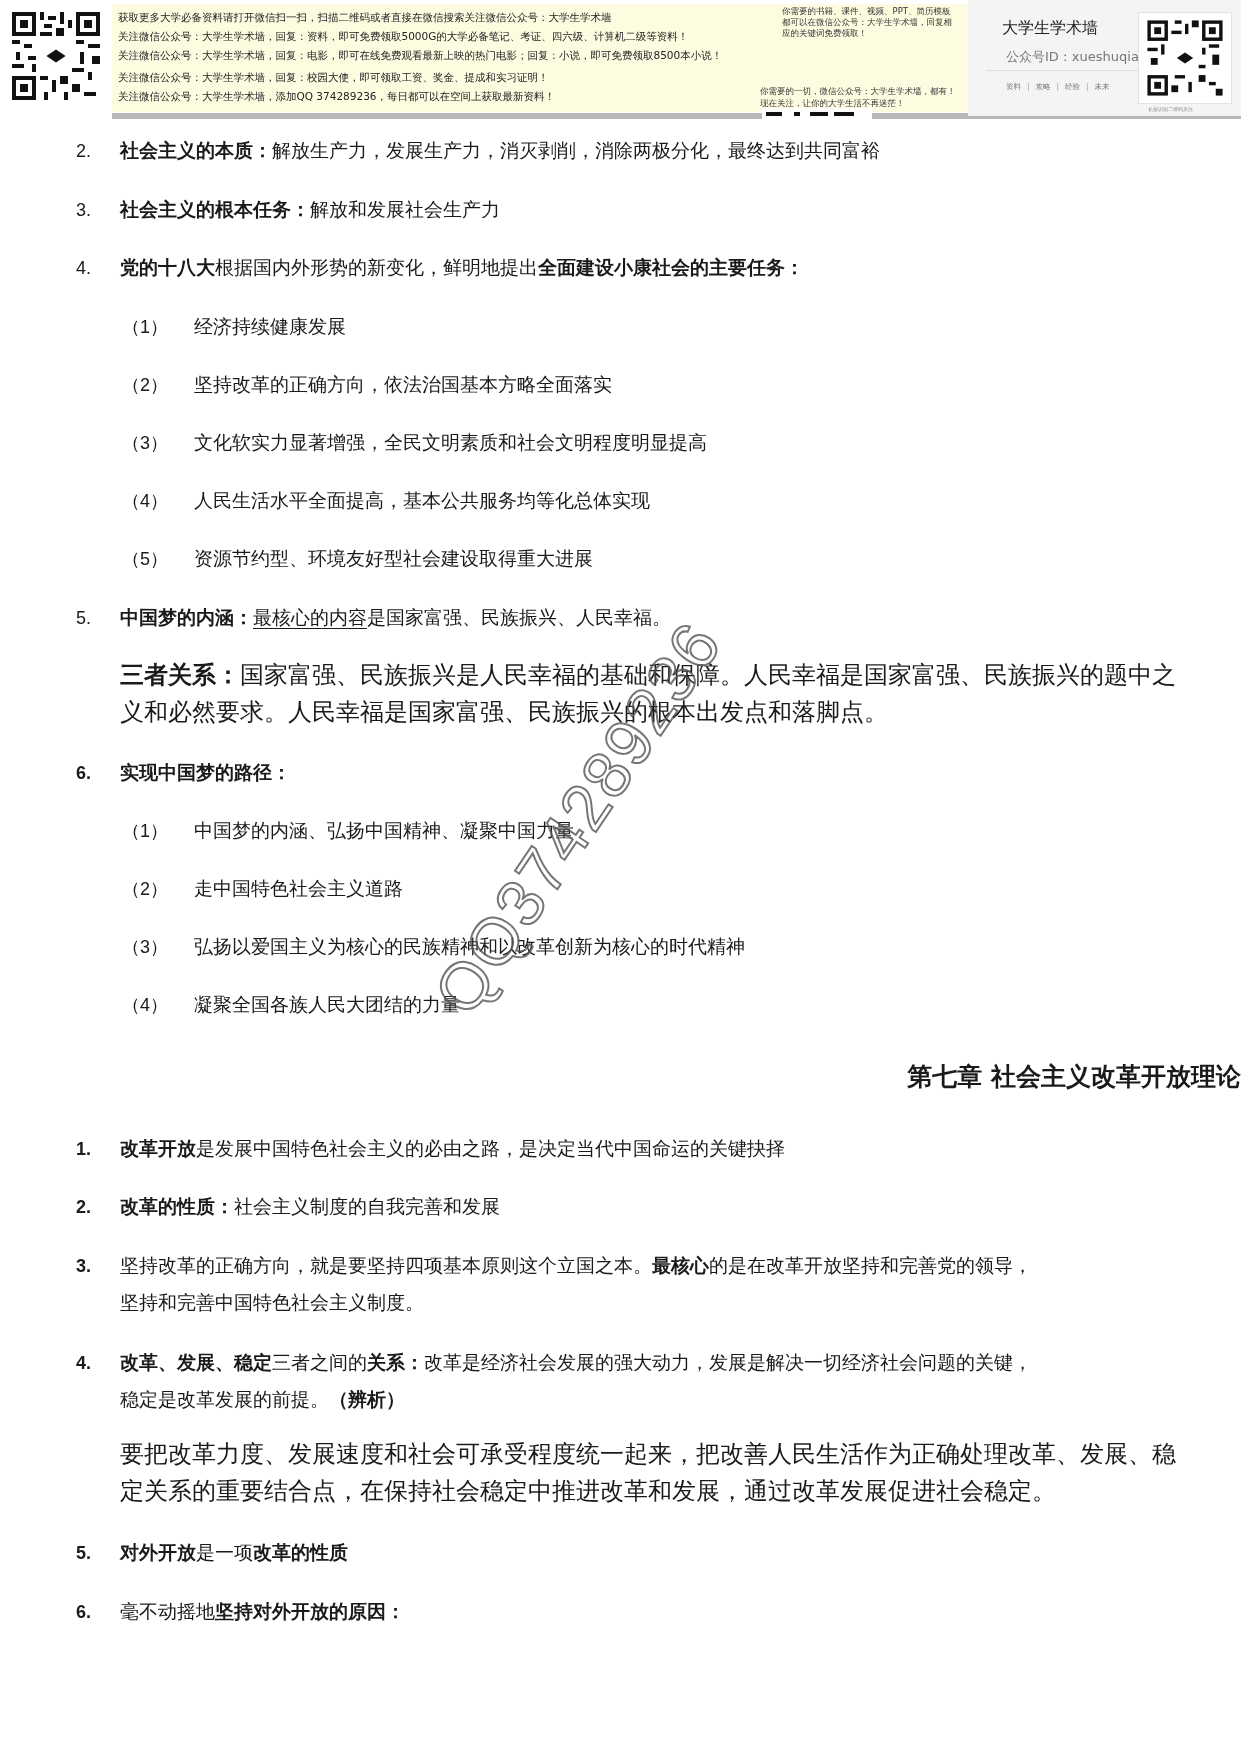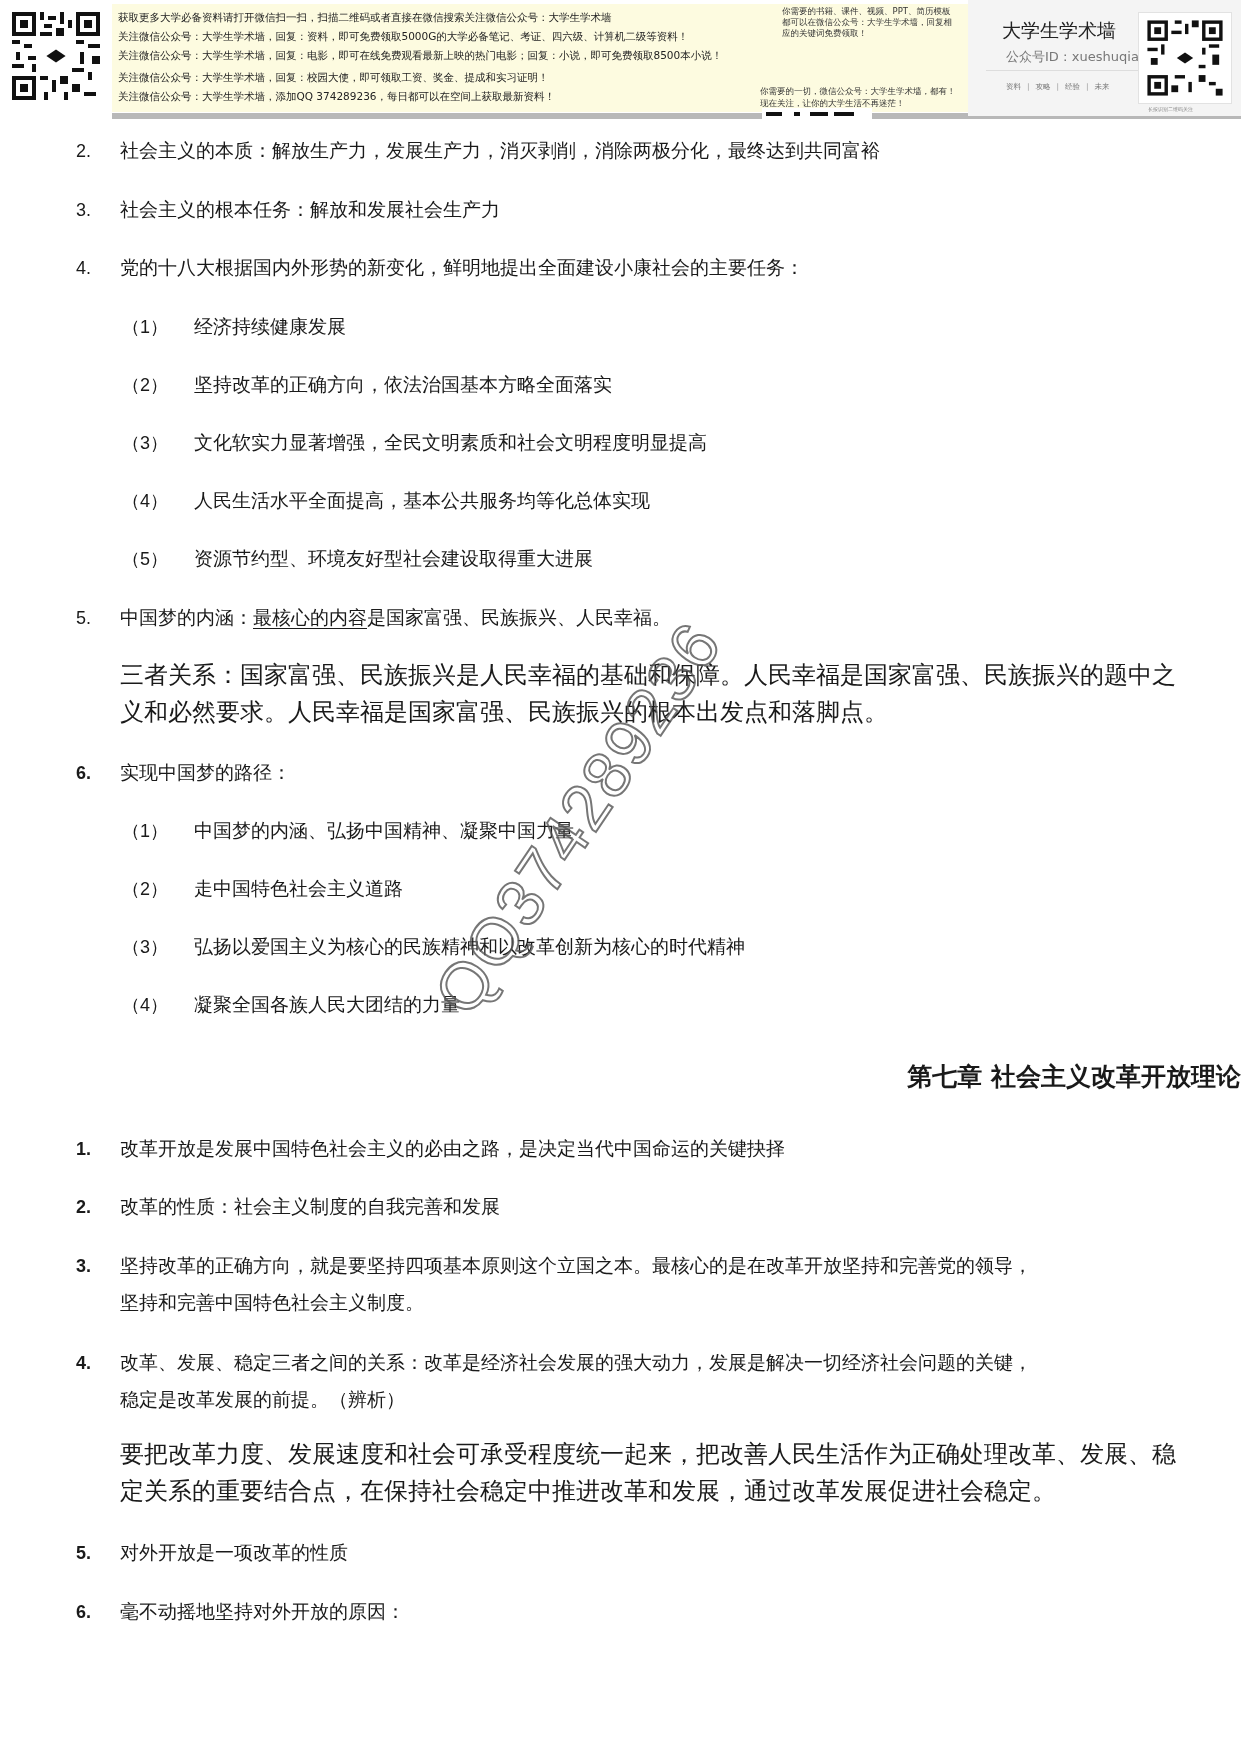--- a/index.html
+++ b/index.html
@@ -10,35 +10,35 @@
   .banner { position: absolute; left: 0; top: 0; width: 983px; height: 122px; background: #ffffff; }
   .banner-qr-left { position: absolute; left: 8px; top: 8px; width: 96px; height: 96px; }
   .banner-yellow { position: absolute; left: 112px; top: 4px; width: 860px; height: 108px; background: #fdfbe0; }
   .banner-line { position: absolute; left: 6px; font-size: 10.5px; line-height: 14px; color: #222; white-space: nowrap; }
   .banner-side { position: absolute; left: 670px; font-size: 8.5px; line-height: 11px; color: #333; white-space: nowrap; }
   .banner-shadow { position: absolute; left: 112px; top: 113px; width: 1129px; height: 6px; background: #b8b8b8; }
   .banner-shadow-gap { position: absolute; left: 762px; top: 108px; width: 110px; height: 14px; background: #ffffff; }
   .banner-shadow-gap .dash { position: absolute; top: 4px; height: 4px; background: #111; }
 
   .brand-card { position: absolute; left: 968px; top: 0; width: 273px; height: 116px; background: #f4f4f4; }
-  .brand-name { position: absolute; left: 34px; top: 18px; font-size: 19px; color: #222; }
+  .brand-name { position: absolute; left: 34px; top: 18px; font-size: 16px; color: #222; }
   .brand-id { position: absolute; left: 38px; top: 48px; font-size: 13px; color: #777; }
   .brand-divider { position: absolute; left: 18px; top: 70px; width: 170px; height: 1px; background: #ddd; }
   .brand-links { position: absolute; left: 38px; top: 82px; font-size: 7.5px; color: #777; }
   .brand-links span.sep { margin: 0 6px; color: #999; }
   .brand-qr { position: absolute; left: 170px; top: 12px; width: 92px; height: 90px; background: #fff; border: 1px solid #e2e2e2; }
   .brand-qr svg { position: absolute; left: 4px; top: 4px; }
   .brand-qr-caption { position: absolute; left: 180px; top: 106px; font-size: 5px; color: #888; }
 
   
   .page { position: absolute; left: 0; top: 0; width: 1241px; }
   .item { position: absolute; left: 76px; font-size: 19px; line-height: 24px; white-space: nowrap; }
   .item .num { display: inline-block; width: 44px; font-family: "Liberation Sans", sans-serif; font-size: 18px; }
   .item .num.bold { font-weight: bold; }
-  .b { font-weight: normal; text-align: center; }
+  .b { font-weight: bold; text-align: center; }
   .u { text-decoration: underline; text-underline-offset: 4px; }
   .sub { position: absolute; left: 122px; font-size: 19px; line-height: 24px; white-space: nowrap; }
   .sub .paren { display: inline-block; width: 72px; font-family: "Liberation Sans", sans-serif; font-size: 18px; }
   .para { position: absolute; left: 120px; width: 1060px; font-size: 24px; line-height: 37px; }
   .chapter-title { position: absolute; left: 0; width: 1241px; top: 1060px; text-align: right; font-size: 25px; font-weight: bold; }
 
   .watermark { position: absolute; left: 350px; top: 780px; font-family: "Liberation Sans", sans-serif;
                font-size: 66px; color: transparent; -webkit-text-stroke: 2px #555; transform: rotate(-56deg);
                transform-origin: center; white-space: nowrap; letter-spacing: 2px; opacity: 0.8; }
 </style>

